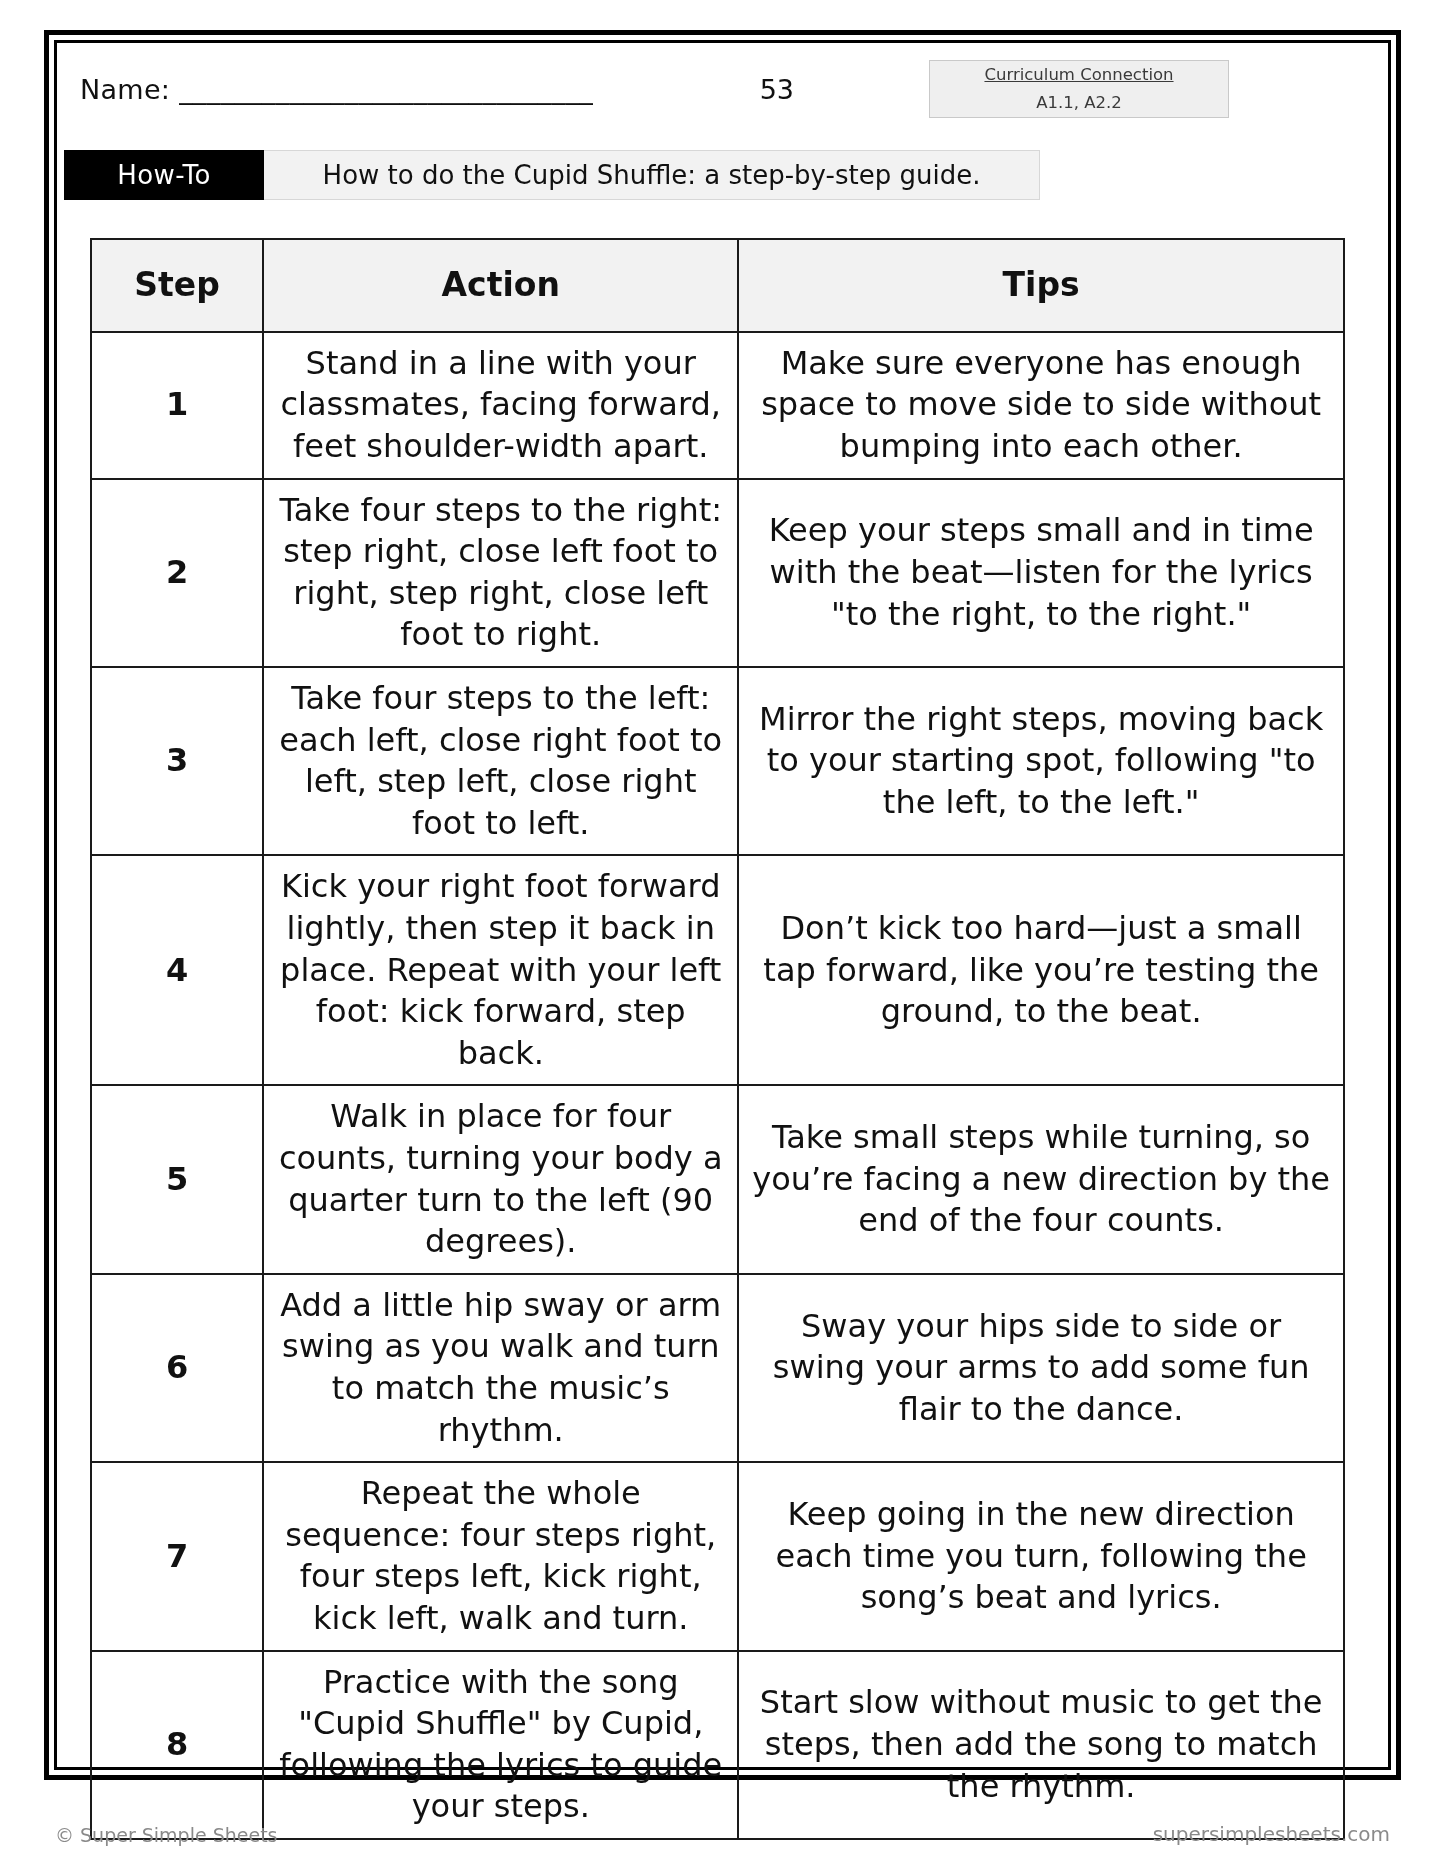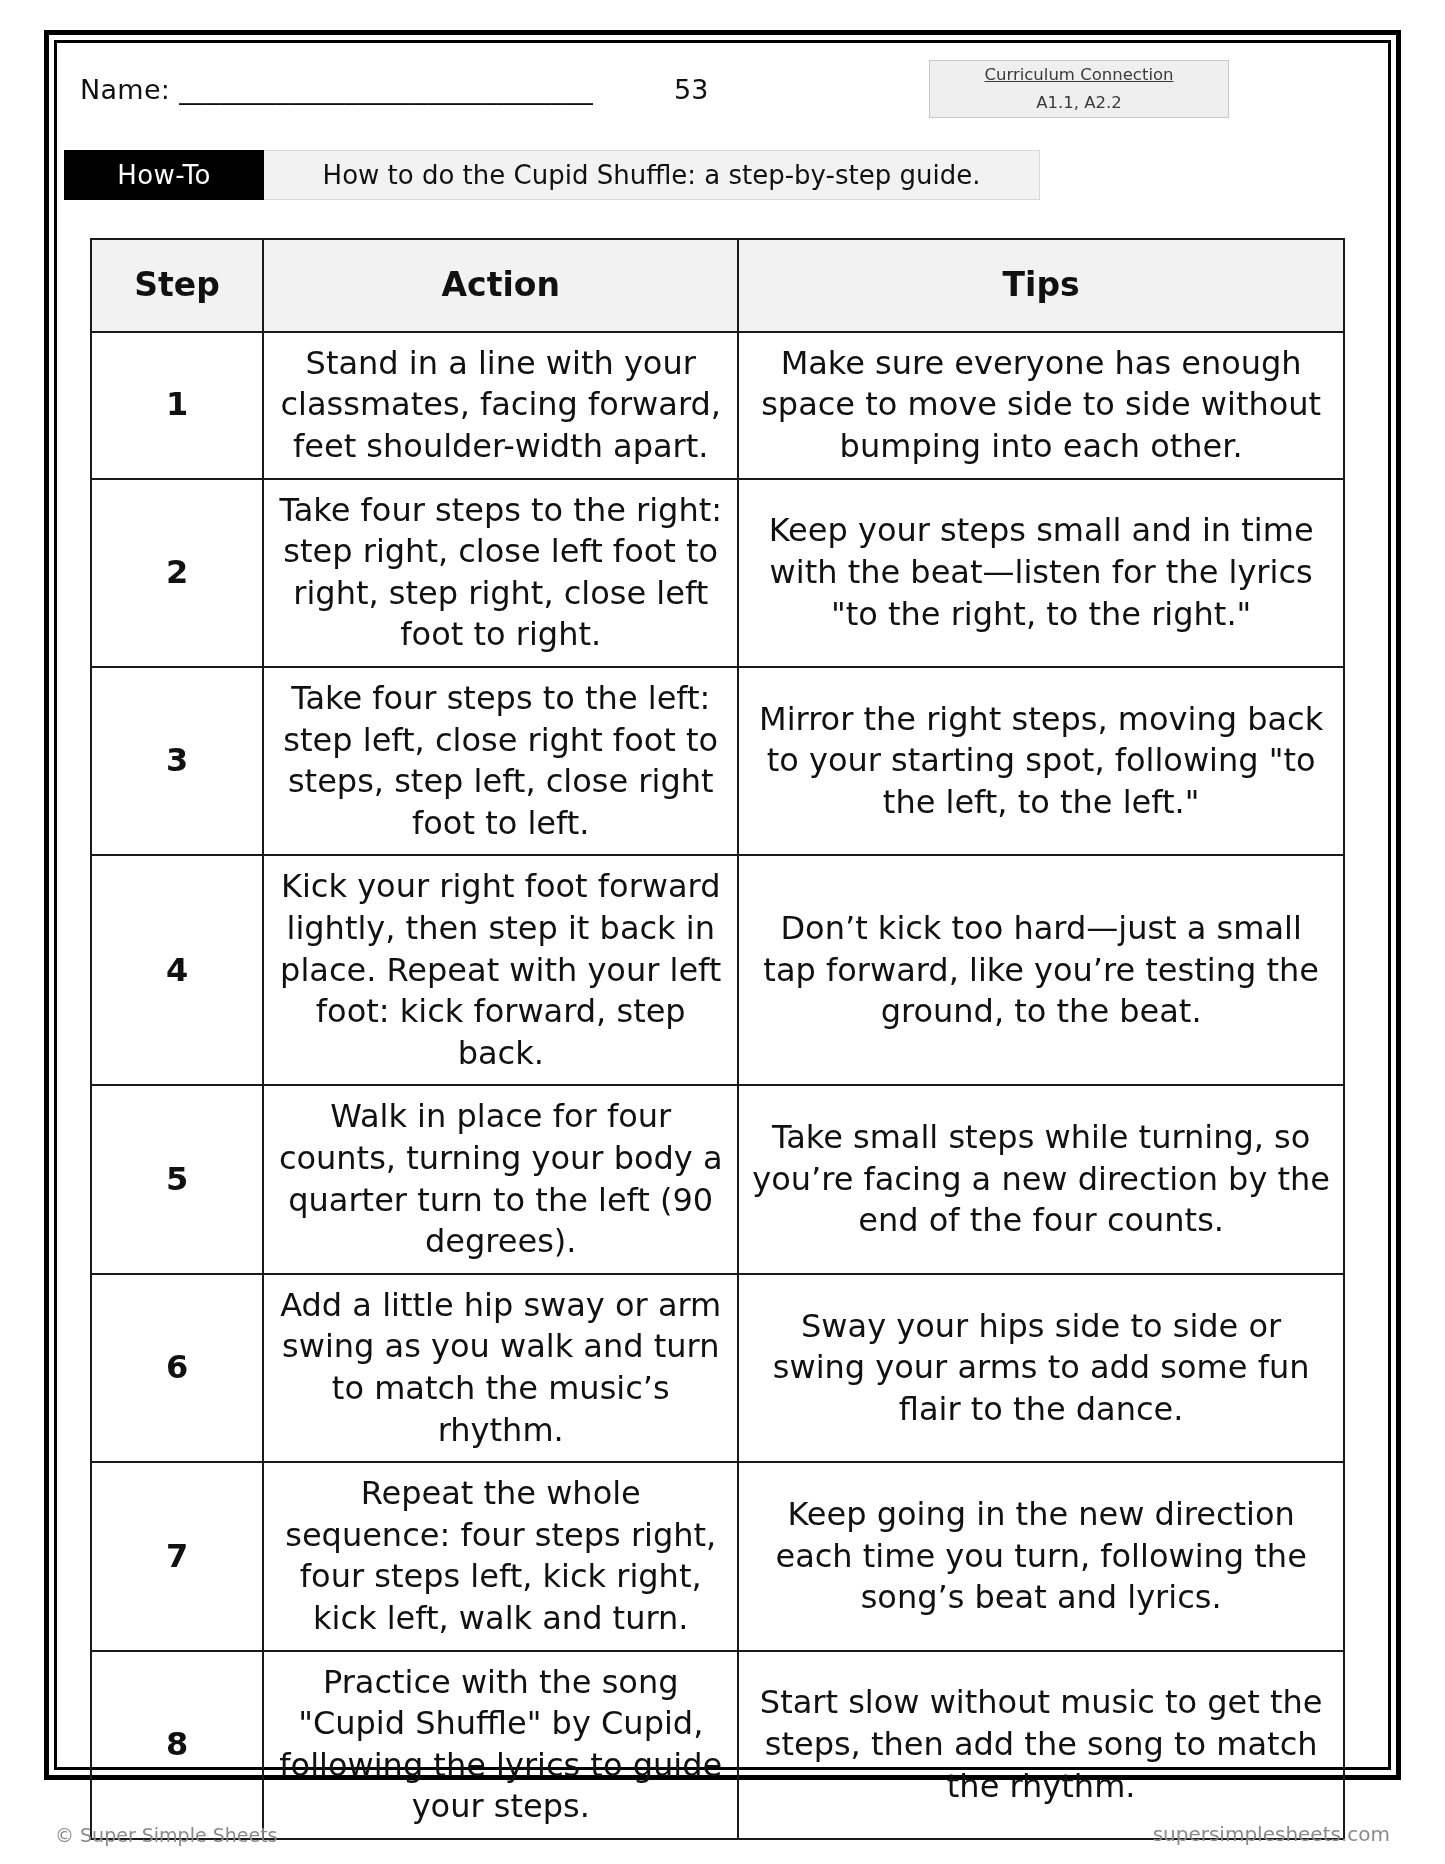--- a/index.html
+++ b/index.html
@@ -65,21 +65,21 @@
     font-size: 27px;
     letter-spacing: 0.3px;
     color: #111;
     white-space: nowrap;
   }
   .page-number {
     position: absolute;
     left: 600px;
     top: 14px;
     width: 120px;
-    text-align: left;
+    text-align: right;
     font-size: 27px;
     color: #111;
   }
   .curriculum-box {
     position: absolute;
     left: 855px;
     top: 0px;
     width: 300px;
     height: 58px;
     background: #efefef;
@@ -229,21 +229,21 @@
           <td>Stand in a line with your classmates, facing forward, feet shoulder-width apart.</td>
           <td>Make sure everyone has enough space to move side to side without bumping into each other.</td>
         </tr>
         <tr>
           <td class="step-num">2</td>
           <td>Take four steps to the right: step right, close left foot to right, step right, close left foot to right.</td>
           <td>Keep your steps small and in time with the beat—listen for the lyrics "to the right, to the right."</td>
         </tr>
         <tr>
           <td class="step-num">3</td>
-          <td>Take four steps to the left: step left, close right foot to steps, step left, close right foot to left.</td>
+          <td>Take four steps to the left: each left, close right foot to left, step left, close right foot to left.</td>
           <td>Mirror the right steps, moving back to your starting spot, following "to the left, to the left."</td>
         </tr>
         <tr>
           <td class="step-num">4</td>
           <td>Kick your right foot forward lightly, then step it back in place. Repeat with your left foot: kick forward, step back.</td>
           <td>Don’t kick too hard—just a small tap forward, like you’re testing the ground, to the beat.</td>
         </tr>
         <tr>
           <td class="step-num">5</td>
           <td>Walk in place for four counts, turning your body a quarter turn to the left (90 degrees).</td>

